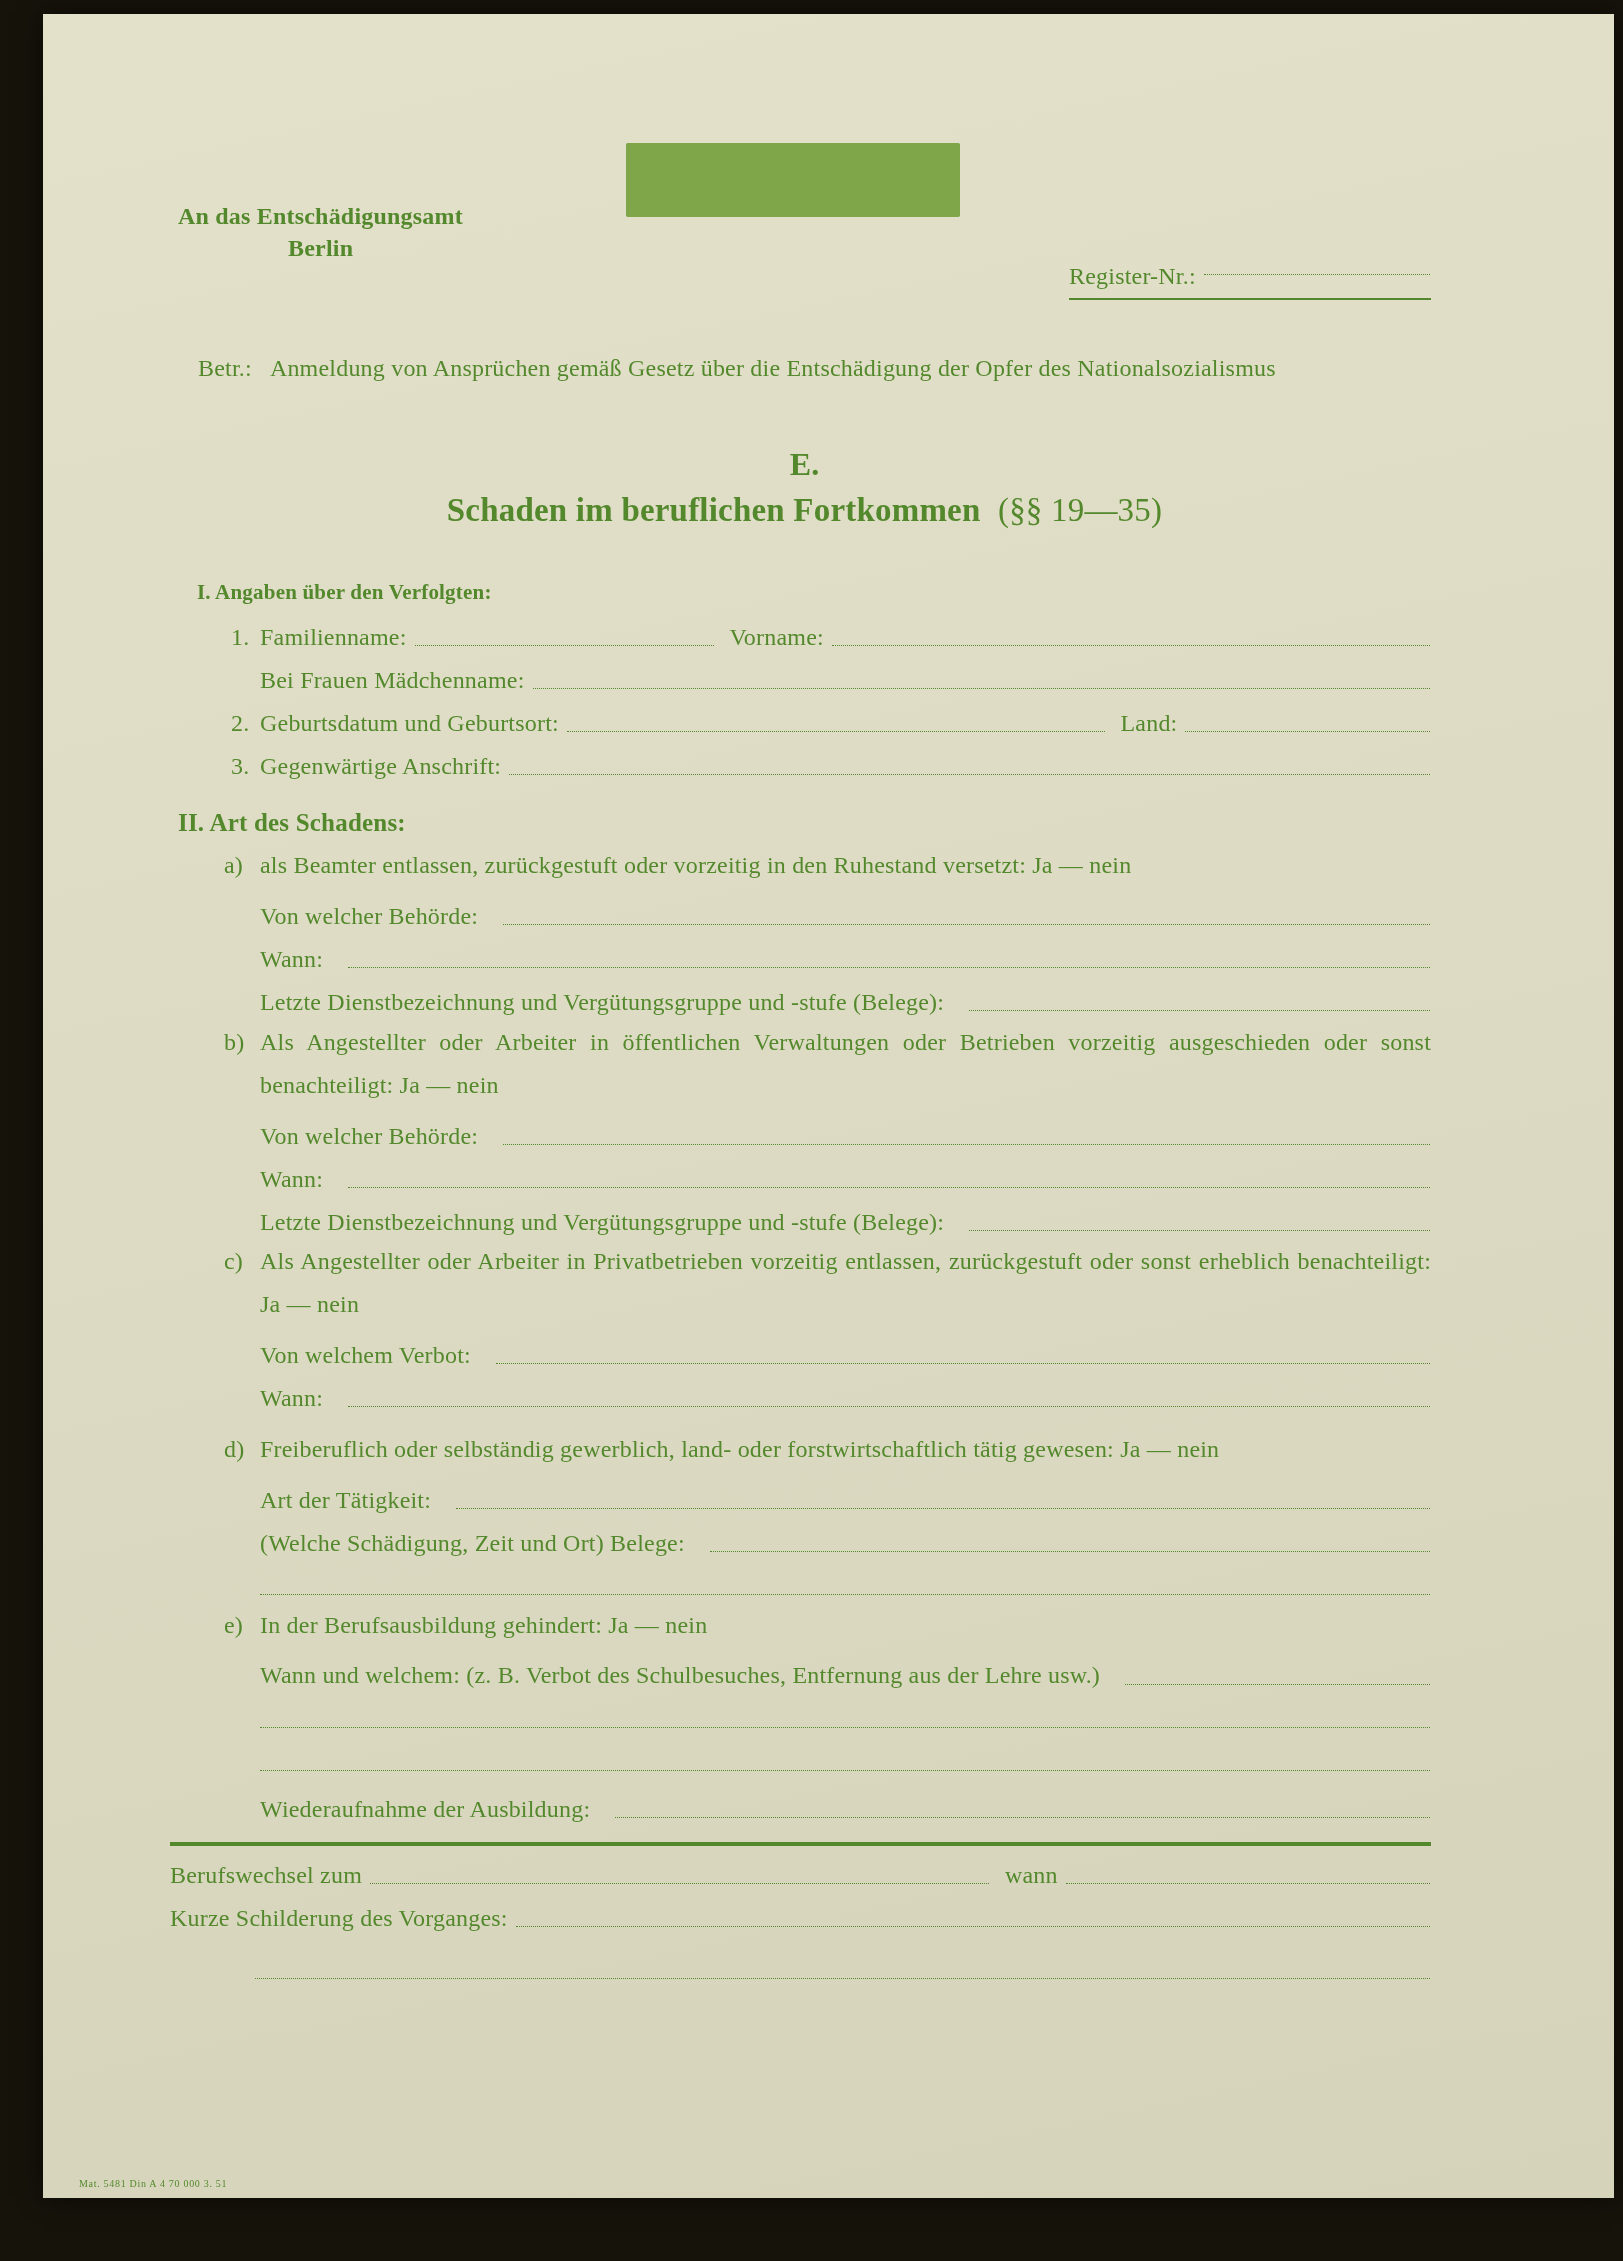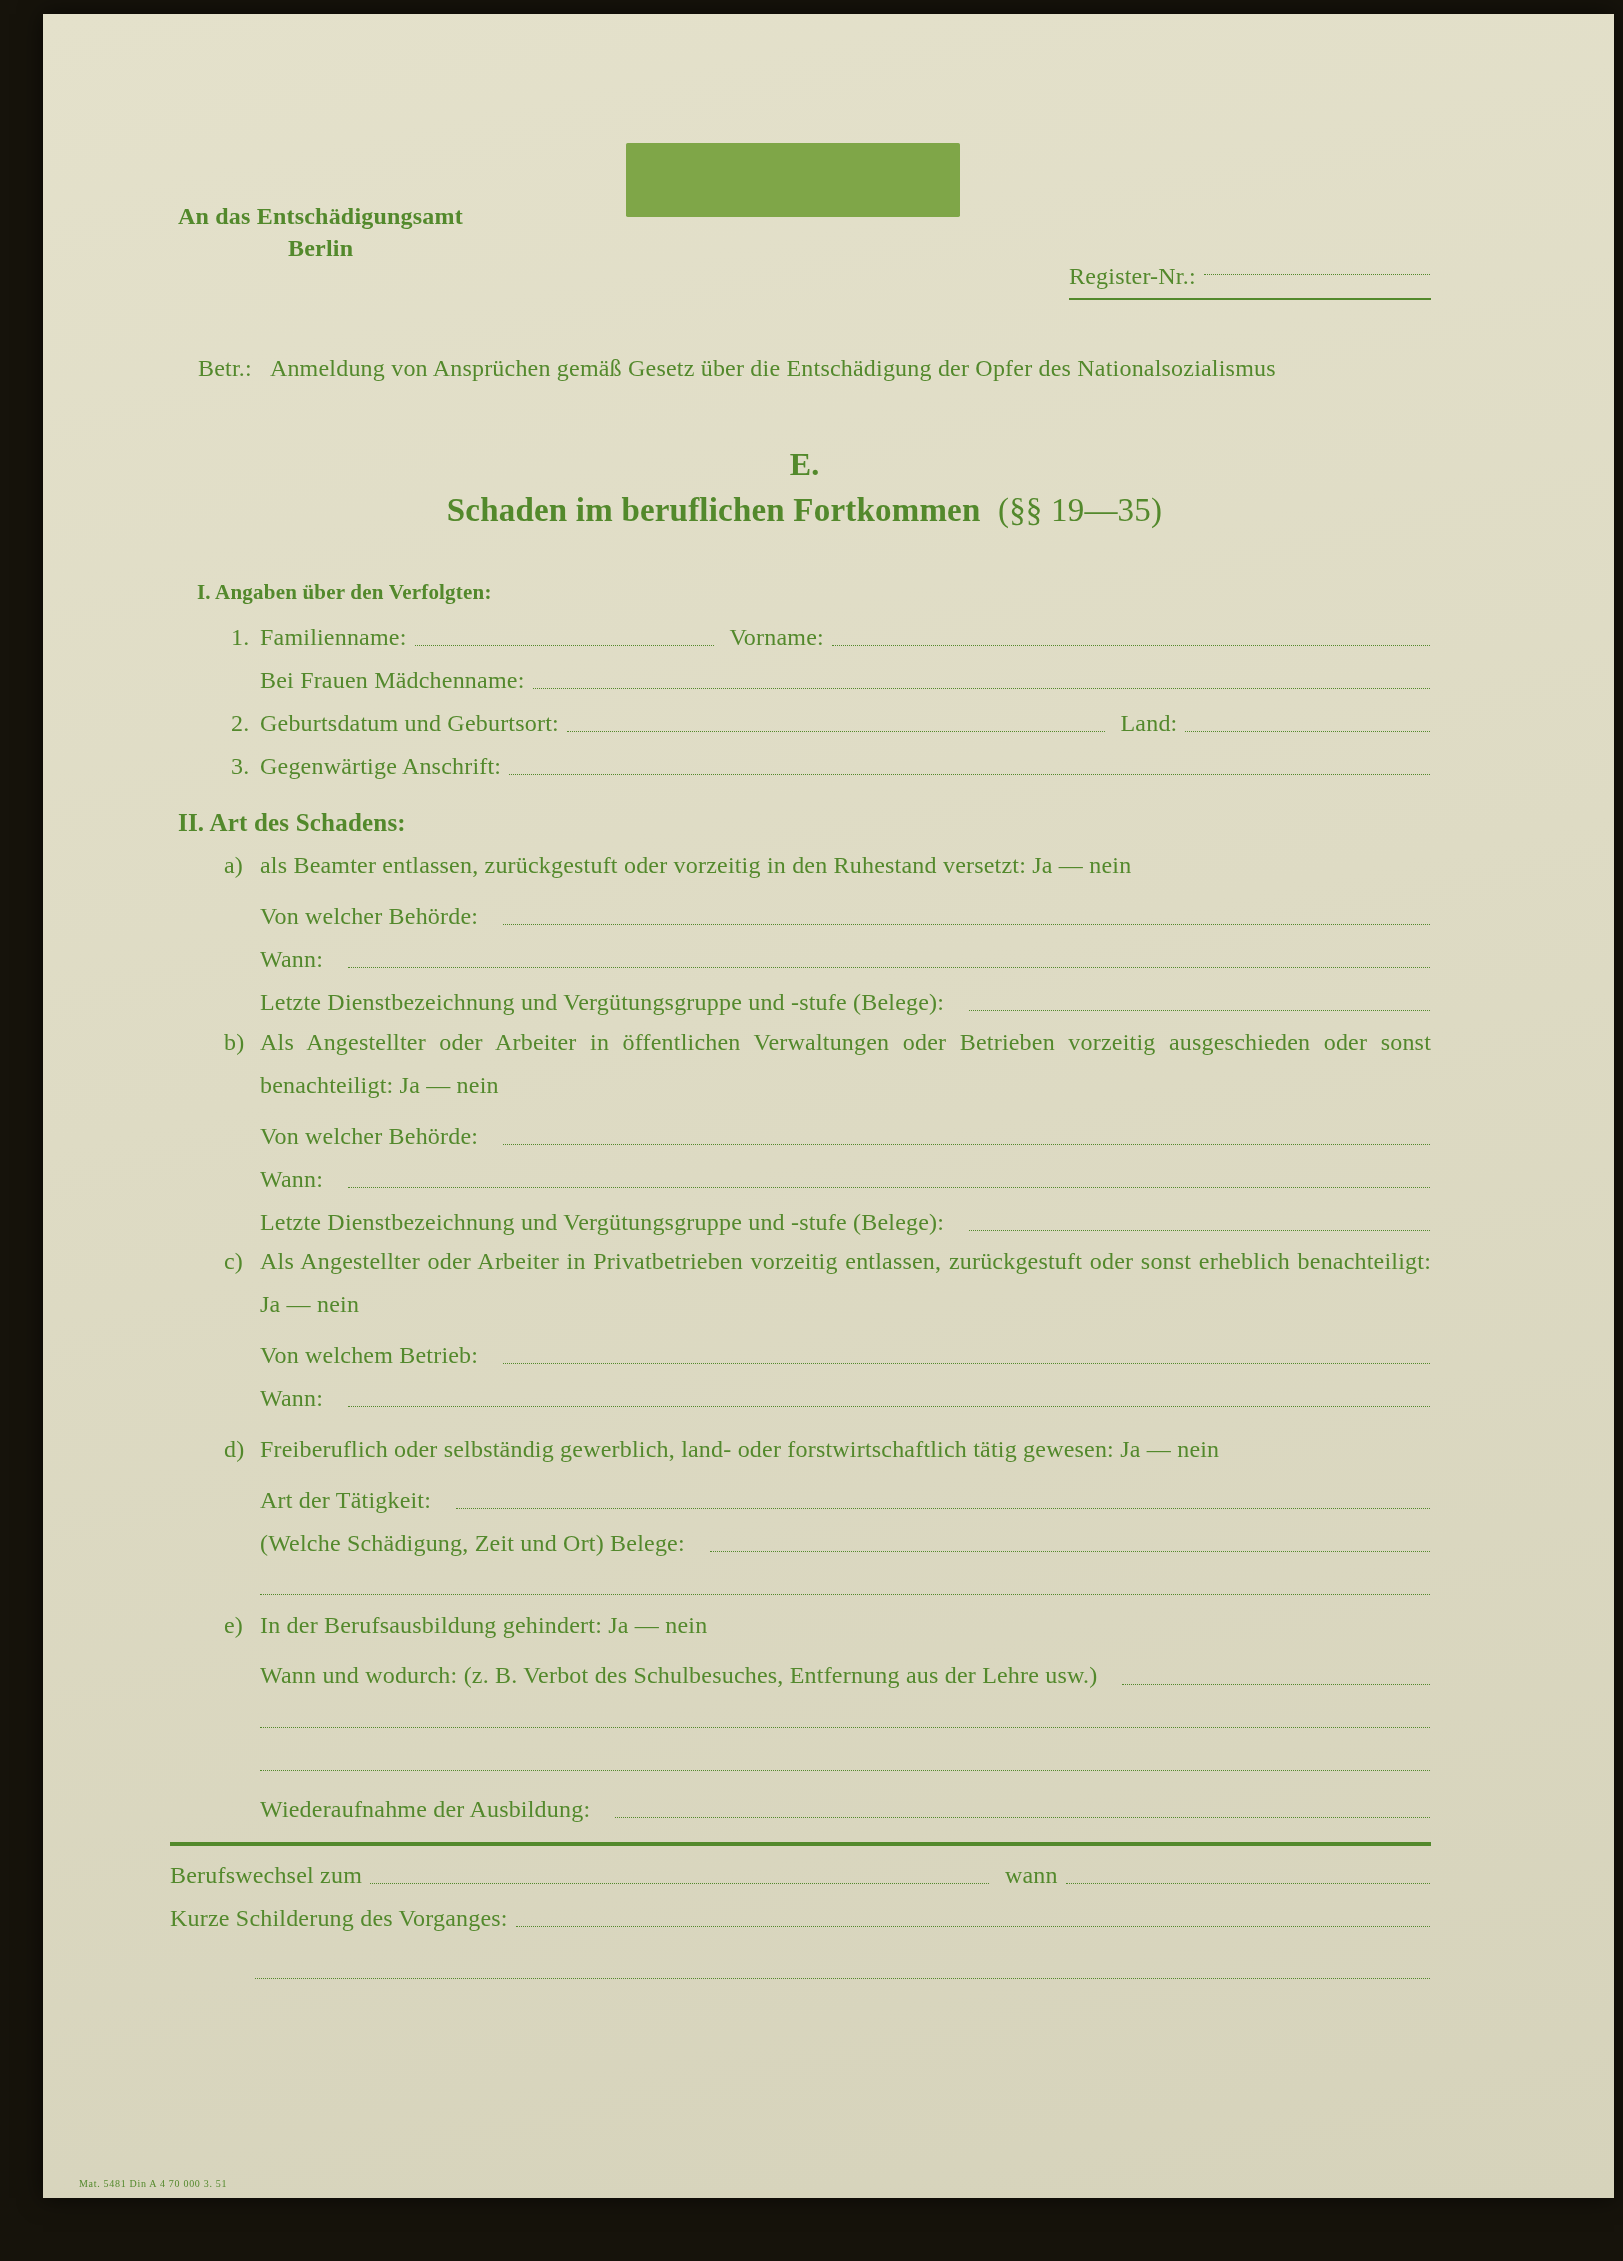--- a/index.html
+++ b/index.html
@@ -178,21 +178,21 @@
       <div class="row sub">
         <span class="lbl">Letzte Dienstbezeichnung und Vergütungsgruppe und -stufe (Belege):</span>
         <span class="dots"></span>
       </div>
 
       <div class="item item-c">
         <span class="ltr">c)</span>
         <span class="itxt">Als Angestellter oder Arbeiter in Privatbetrieben vorzeitig entlassen, zurückgestuft oder sonst erheblich benachteiligt: Ja — nein</span>
       </div>
       <div class="row sub">
-        <span class="lbl">Von welchem Betrieb:</span>
+        <span class="lbl">Von welchem Verbot:</span>
         <span class="dots"></span>
       </div>
       <div class="row sub">
         <span class="lbl">Wann:</span>
         <span class="dots"></span>
       </div>
 
       <div class="item item-d">
         <span class="ltr">d)</span>
         <span class="itxt">Freiberuflich oder selbständig gewerblich, land- oder forstwirtschaftlich tätig gewesen: Ja — nein</span>
@@ -207,21 +207,21 @@
       </div>
       <div class="row sub blank">
         <span class="dots"></span>
       </div>
 
       <div class="item item-e">
         <span class="ltr">e)</span>
         <span class="itxt">In der Berufsausbildung gehindert: Ja — nein</span>
       </div>
       <div class="row sub">
-        <span class="lbl">Wann und wodurch: (z. B. Verbot des Schulbesuches, Entfernung aus der Lehre usw.)</span>
+        <span class="lbl">Wann und welchem: (z. B. Verbot des Schulbesuches, Entfernung aus der Lehre usw.)</span>
         <span class="dots"></span>
       </div>
       <div class="row sub blank">
         <span class="dots"></span>
       </div>
       <div class="row sub blank">
         <span class="dots"></span>
       </div>
       <div class="row sub wieder">
         <span class="lbl">Wiederaufnahme der Ausbildung:</span>

